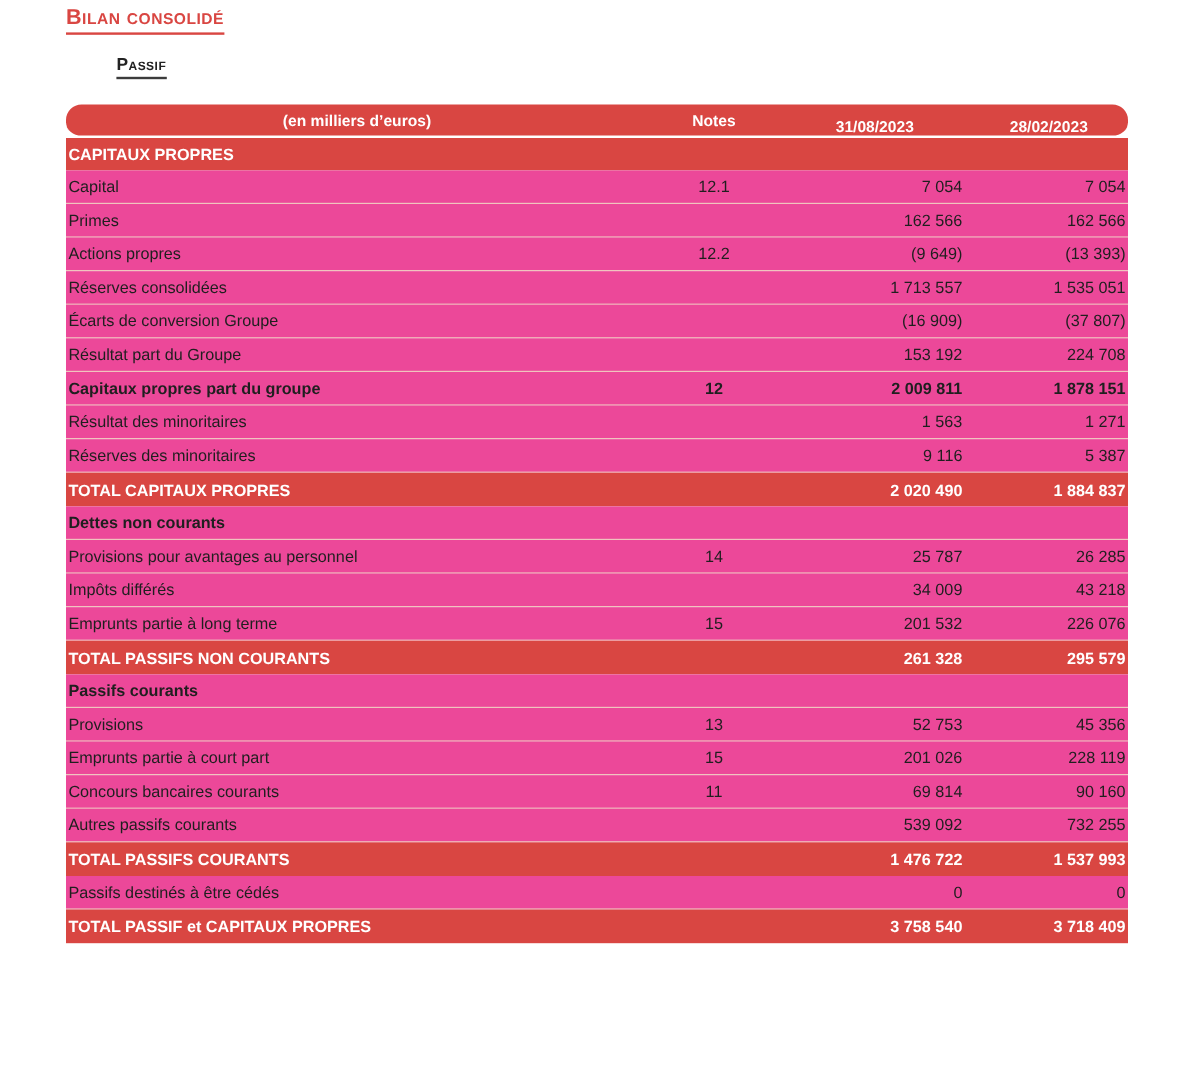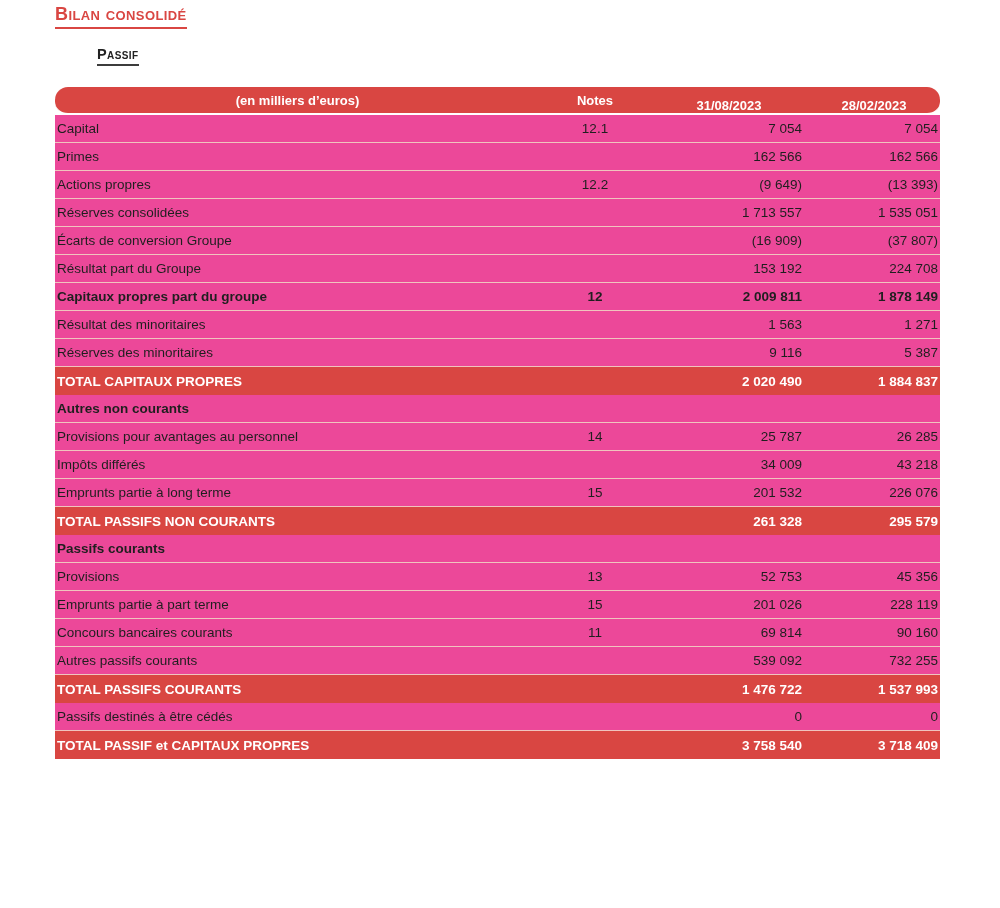--- a/index.html
+++ b/index.html
@@ -103,20 +103,26 @@
   </div>
 
   <div class="table">
     <div class="thead">
       <div class="c-label">(en milliers d’euros)</div>
       <div class="c-note">Notes</div>
       <div class="c-v1">31/08/2023</div>
       <div class="c-v2">28/02/2023</div>
     </div>
     <div id="rows">
+        <div class="row row--section_red">
+    <div class="c-label cell-label">CAPITAUX PROPRES</div>
+    <div class="c-note cell-note"></div>
+    <div class="c-v1 cell-v1"></div>
+    <div class="c-v2 cell-v2"></div>
+  </div>
         <div class="row row--plain">
     <div class="c-label cell-label">Capital</div>
     <div class="c-note cell-note">12.1</div>
     <div class="c-v1 cell-v1">7 054</div>
     <div class="c-v2 cell-v2">7 054</div>
   </div>
         <div class="row row--plain">
     <div class="c-label cell-label">Primes</div>
     <div class="c-note cell-note"></div>
     <div class="c-v1 cell-v1">162 566</div>
@@ -143,42 +149,42 @@
         <div class="row row--plain">
     <div class="c-label cell-label">Résultat part du Groupe</div>
     <div class="c-note cell-note"></div>
     <div class="c-v1 cell-v1">153 192</div>
     <div class="c-v2 cell-v2">224 708</div>
   </div>
         <div class="row row--bold">
     <div class="c-label cell-label">Capitaux propres part du groupe</div>
     <div class="c-note cell-note">12</div>
     <div class="c-v1 cell-v1">2 009 811</div>
-    <div class="c-v2 cell-v2">1 878 149</div>
+    <div class="c-v2 cell-v2">1 878 151</div>
   </div>
         <div class="row row--plain">
     <div class="c-label cell-label">Résultat des minoritaires</div>
     <div class="c-note cell-note"></div>
     <div class="c-v1 cell-v1">1 563</div>
     <div class="c-v2 cell-v2">1 271</div>
   </div>
         <div class="row row--plain">
     <div class="c-label cell-label">Réserves des minoritaires</div>
     <div class="c-note cell-note"></div>
     <div class="c-v1 cell-v1">9 116</div>
     <div class="c-v2 cell-v2">5 387</div>
   </div>
         <div class="row row--total_red">
     <div class="c-label cell-label">TOTAL CAPITAUX PROPRES</div>
     <div class="c-note cell-note"></div>
     <div class="c-v1 cell-v1">2 020 490</div>
     <div class="c-v2 cell-v2">1 884 837</div>
   </div>
         <div class="row row--section_bold">
-    <div class="c-label cell-label">Autres non courants</div>
+    <div class="c-label cell-label">Dettes non courants</div>
     <div class="c-note cell-note"></div>
     <div class="c-v1 cell-v1"></div>
     <div class="c-v2 cell-v2"></div>
   </div>
         <div class="row row--plain">
     <div class="c-label cell-label">Provisions pour avantages au personnel</div>
     <div class="c-note cell-note">14</div>
     <div class="c-v1 cell-v1">25 787</div>
     <div class="c-v2 cell-v2">26 285</div>
   </div>
@@ -206,21 +212,21 @@
     <div class="c-v1 cell-v1"></div>
     <div class="c-v2 cell-v2"></div>
   </div>
         <div class="row row--plain">
     <div class="c-label cell-label">Provisions</div>
     <div class="c-note cell-note">13</div>
     <div class="c-v1 cell-v1">52 753</div>
     <div class="c-v2 cell-v2">45 356</div>
   </div>
         <div class="row row--plain">
-    <div class="c-label cell-label">Emprunts partie à part terme</div>
+    <div class="c-label cell-label">Emprunts partie à court part</div>
     <div class="c-note cell-note">15</div>
     <div class="c-v1 cell-v1">201 026</div>
     <div class="c-v2 cell-v2">228 119</div>
   </div>
         <div class="row row--plain">
     <div class="c-label cell-label">Concours bancaires courants</div>
     <div class="c-note cell-note">11</div>
     <div class="c-v1 cell-v1">69 814</div>
     <div class="c-v2 cell-v2">90 160</div>
   </div>

